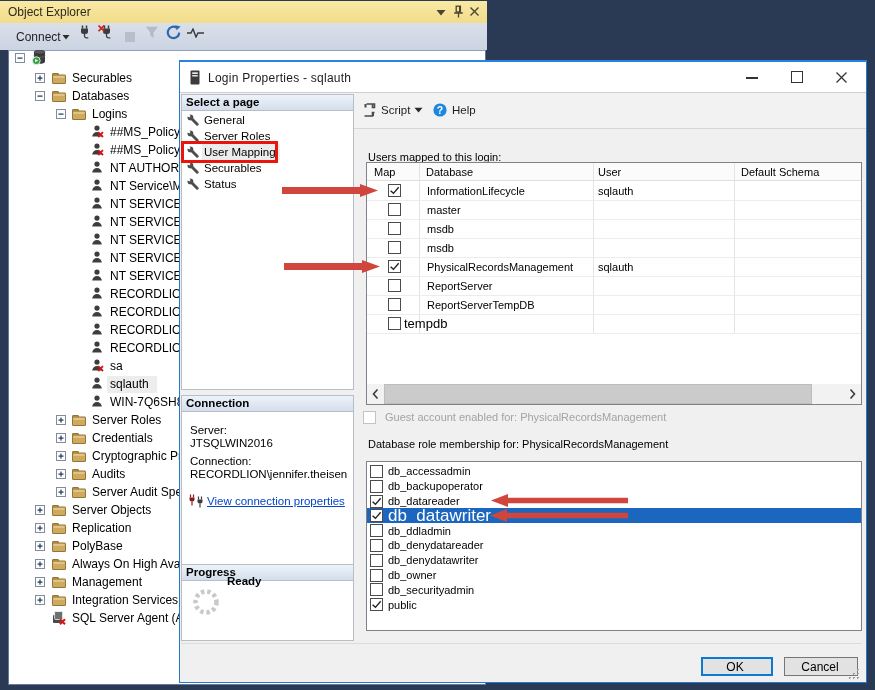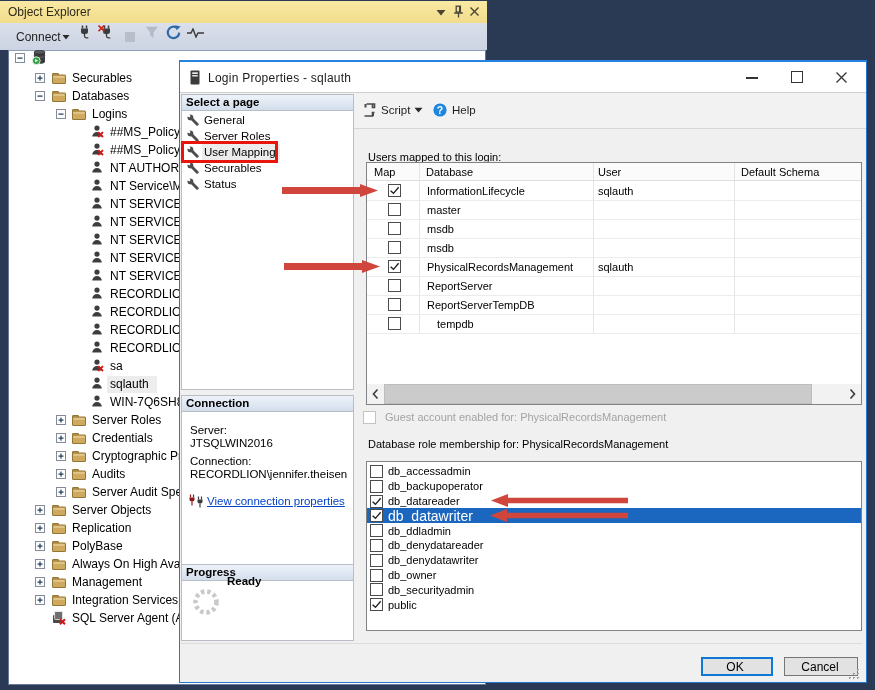--- a/index.html
+++ b/index.html
@@ -440,21 +440,21 @@
 <div style="position:absolute;left:427px;top:277.5px;line-height:16px;font-size:11px;color:#000000;font-weight:normal;white-space:nowrap;">ReportServer</div>
 <div style="position:absolute;left:367px;top:314px;width:494px;height:1px;background:#ececec;"></div>
 <svg style="position:absolute;left:388px;top:298.0px;" width="13" height="13" viewBox="0 0 13 13">
       <rect x="0.5" y="0.5" width="12" height="12" fill="#fff" stroke="#4b4b4b" stroke-width="1"></rect>
     </svg>
 <div style="position:absolute;left:427px;top:296.5px;line-height:16px;font-size:11px;color:#000000;font-weight:normal;white-space:nowrap;">ReportServerTempDB</div>
 <div style="position:absolute;left:367px;top:333px;width:494px;height:1px;background:#ececec;"></div>
 <svg style="position:absolute;left:388px;top:317.0px;" width="13" height="13" viewBox="0 0 13 13">
       <rect x="0.5" y="0.5" width="12" height="12" fill="#fff" stroke="#4b4b4b" stroke-width="1"></rect>
     </svg>
-<div style="position:absolute;left:437px;top:315.5px;line-height:16px;font-size:11px;color:#000000;font-weight:normal;white-space:nowrap;">tempdb</div>
+<div style="position:absolute;left:404px;top:315.5px;line-height:16px;font-size:13px;color:#000000;font-weight:normal;white-space:nowrap;">tempdb</div>
 <div style="position:absolute;left:367px;top:384px;width:494px;height:20px;background:#f2f2f2;"></div>
 <div style="position:absolute;left:384px;top:384px;width:428px;height:20px;background:#cbcbcb;border:1px solid #bdbdbd;"></div>
 <svg style="position:absolute;left:367px;top:384px;" width="18" height="20" viewBox="0 0 18 20">
       <path d="M10.5 5.5 L6.5 10 L10.5 14.5" stroke="#3b3b3b" stroke-width="1.6" fill="none"></path>
     </svg>
 <svg style="position:absolute;left:843px;top:384px;" width="18" height="20" viewBox="0 0 18 20">
       <path d="M7.5 5.5 L11.5 10 L7.5 14.5" stroke="#3b3b3b" stroke-width="1.6" fill="none"></path>
     </svg>
 <svg style="position:absolute;left:363px;top:411px;" width="13" height="13" viewBox="0 0 13 13">
       <rect x="0.5" y="0.5" width="12" height="12" fill="#fff" stroke="#c3c3c3" stroke-width="1"></rect>
@@ -473,21 +473,21 @@
 <svg style="position:absolute;left:370px;top:494.5px;" width="13" height="13" viewBox="0 0 13 13">
       <rect x="0.5" y="0.5" width="12" height="12" fill="#fff" stroke="#4b4b4b" stroke-width="1"></rect>
       <path d="M2.6 6.76 L5.46 9.36 L10.66 3.25" stroke="#222" stroke-width="1.4" fill="none"></path>
     </svg>
 <div style="position:absolute;left:388px;top:493px;line-height:16px;font-size:11px;color:#000;font-weight:normal;white-space:nowrap;">db_datareader</div>
 <div style="position:absolute;left:367px;top:508.4px;width:494px;height:15px;background:#1b66bf;"></div>
 <svg style="position:absolute;left:370px;top:509.29999999999995px;" width="13" height="13" viewBox="0 0 13 13">
       <rect x="0.5" y="0.5" width="12" height="12" fill="#fff" stroke="#4b4b4b" stroke-width="1"></rect>
       <path d="M2.6 6.76 L5.46 9.36 L10.66 3.25" stroke="#222" stroke-width="1.4" fill="none"></path>
     </svg>
-<div style="position:absolute;left:388px;top:507.8px;line-height:16px;font-size:14px;color:#fff;font-weight:normal;white-space:nowrap;">db_datawriter</div>
+<div style="position:absolute;left:388px;top:507.8px;line-height:16px;font-size:17px;color:#fff;font-weight:normal;white-space:nowrap;">db_datawriter</div>
 <svg style="position:absolute;left:370px;top:524.1px;" width="13" height="13" viewBox="0 0 13 13">
       <rect x="0.5" y="0.5" width="12" height="12" fill="#fff" stroke="#4b4b4b" stroke-width="1"></rect>
     </svg>
 <div style="position:absolute;left:388px;top:522.6px;line-height:16px;font-size:11px;color:#000;font-weight:normal;white-space:nowrap;">db_ddladmin</div>
 <svg style="position:absolute;left:370px;top:538.9px;" width="13" height="13" viewBox="0 0 13 13">
       <rect x="0.5" y="0.5" width="12" height="12" fill="#fff" stroke="#4b4b4b" stroke-width="1"></rect>
     </svg>
 <div style="position:absolute;left:388px;top:537.4px;line-height:16px;font-size:11px;color:#000;font-weight:normal;white-space:nowrap;">db_denydatareader</div>
 <svg style="position:absolute;left:370px;top:553.7px;" width="13" height="13" viewBox="0 0 13 13">
       <rect x="0.5" y="0.5" width="12" height="12" fill="#fff" stroke="#4b4b4b" stroke-width="1"></rect>

